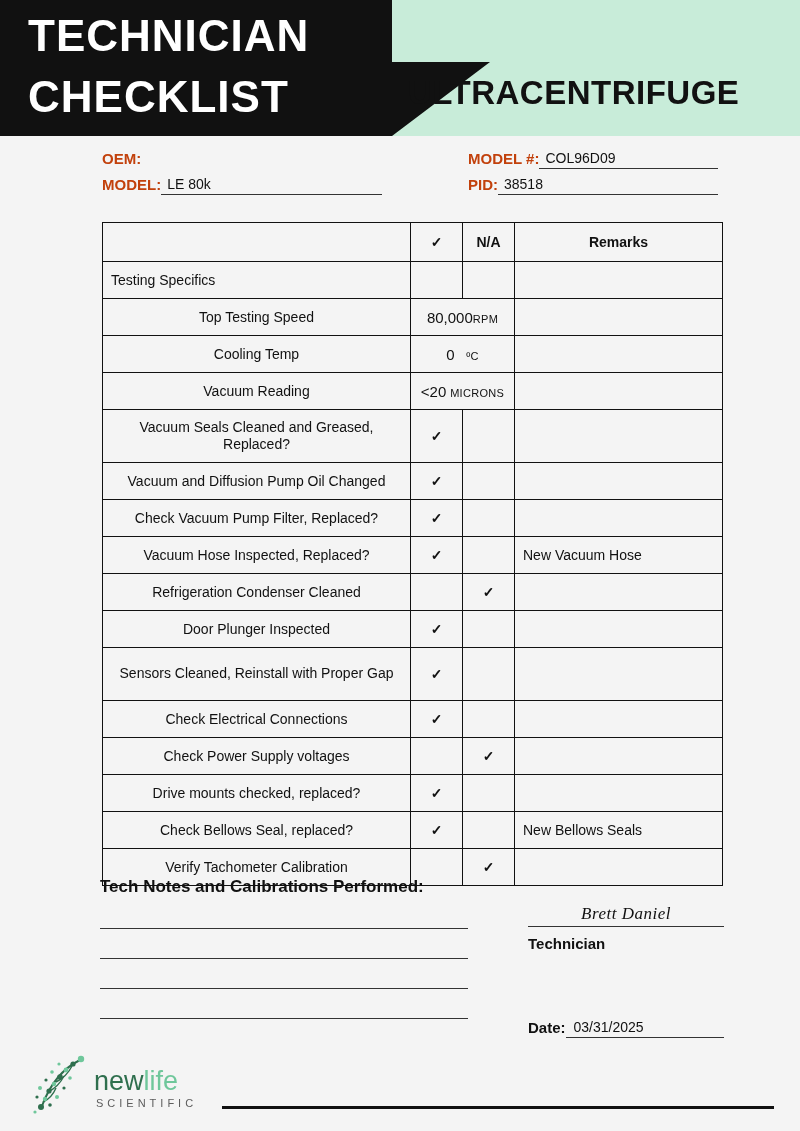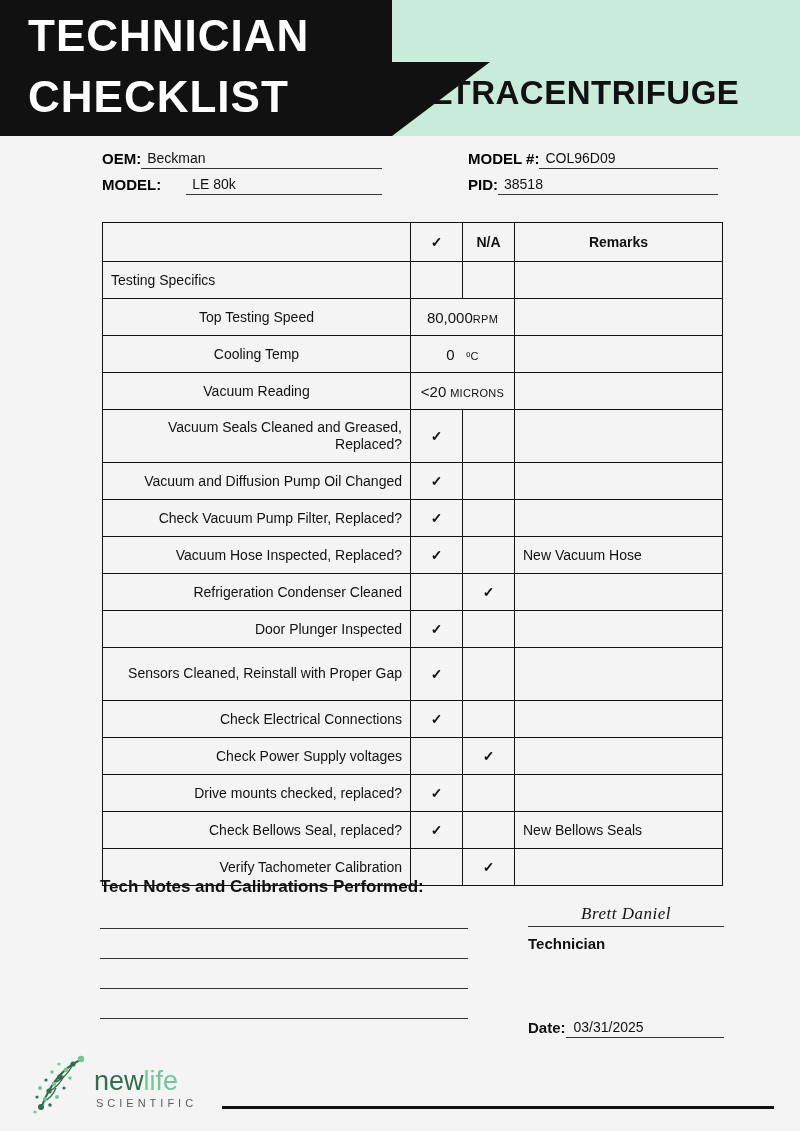--- a/index.html
+++ b/index.html
@@ -83,35 +83,35 @@
     height: 62px;
   }
   .field {
     position: absolute;
     display: flex;
     align-items: flex-end;
   }
   .field-label {
     font-size: 15px;
     font-weight: bold;
-    color: #000000;
+    color: #c2410c;
     white-space: nowrap;
     padding-bottom: 2px;
     text-align: center;
   }
   .field-value {
     font-size: 14px;
     color: #111;
     border-bottom: 1.5px solid #333;
     padding: 0 4px 2px 6px;
     flex: 1 1 auto;
     white-space: nowrap;
   }
   #f-oem   { top: 0px;  left: 102px; width: 280px; }
-  #f-model { top: 26px; left: 102px; width: 280px; gap: 25px; }
+  #f-model { top: 26px; left: 102px; width: 280px; }
   #f-serial{ top: 0px;  left: 468px; width: 250px; }
   #f-pid   { top: 26px; left: 468px; width: 250px; }
 
   
   table.checklist {
     position: absolute;
     top: 86px;
     left: 102px;
     width: 620px;
     border-collapse: collapse;
@@ -132,21 +132,21 @@
   col.c-rem  { width: 208px; }
 
   thead th {
     height: 30px;
     text-align: center;
     font-size: 15px;
     font-weight: bold;
   }
   .hdr-check { font-size: 20px; font-weight: bold; }
 
-  td.item       { text-align: right; height: 28px; }
+  td.item       { text-align: center; height: 28px; }
   td.item-ctr   { text-align: center; font-size: 16px; height: 28px; }
   td.item-sub   { text-align: left; font-size: 15px; height: 28px; padding-left: 14px;}
   td.mark       { text-align: center; font-size: 19px; font-weight: bold; }
   td.remark     { text-align: left; font-size: 13px; }
   td.value-span { text-align: center; font-size: 14px; margin-top: 20px; }
   td.tall       { height: 44px; }
   .unit { font-size: 11px; letter-spacing: 0.3px; }
   .val-num { font-size: 15px; }
   .two-line { line-height: 1.25; }
 
@@ -266,21 +266,20 @@
     <span class="title-line2">CHECKLIST</span>
   </div>
   <div class="device-name">ULTRACENTRIFUGE</div>
 </div>
 
 <div class="sheet">
 
   <div class="info">
     <div class="field" id="f-oem">
       <span class="field-label">OEM:</span>
-      <span class="field-value">Beckman</span>
     </div>
     <div class="field" id="f-model">
       <span class="field-label">MODEL:</span>
       <span class="field-value">LE 80k</span>
     </div>
     <div class="field" id="f-serial">
       <span class="field-label">MODEL #:</span>
       <span class="field-value">COL96D09</span>
     </div>
     <div class="field" id="f-pid">

